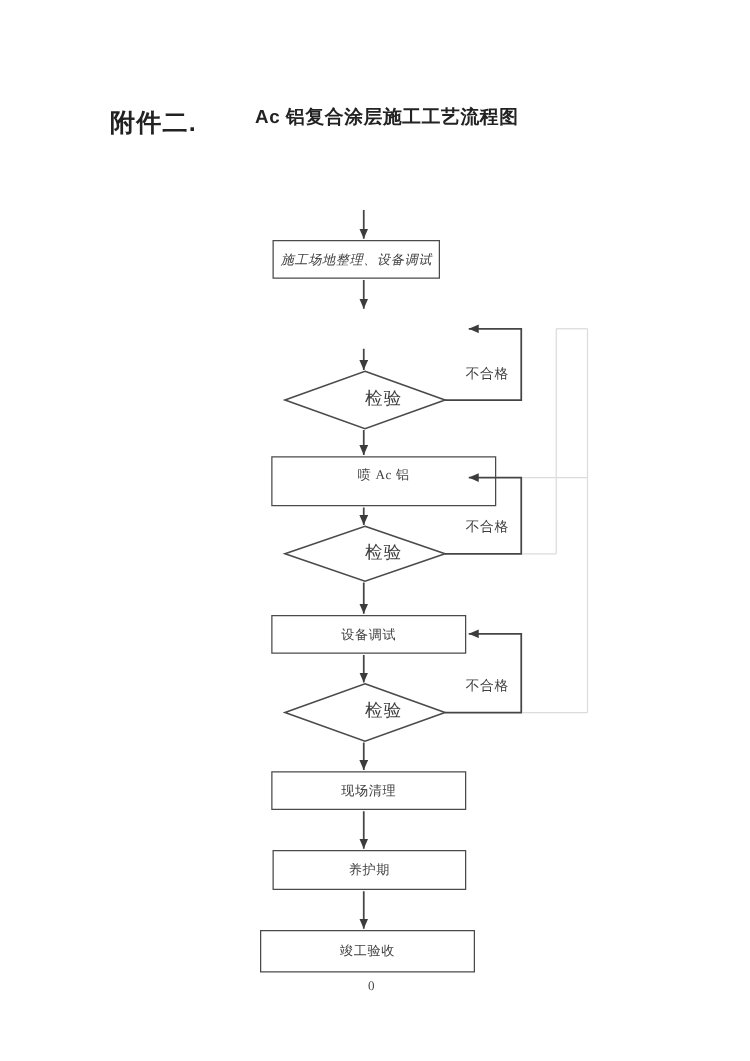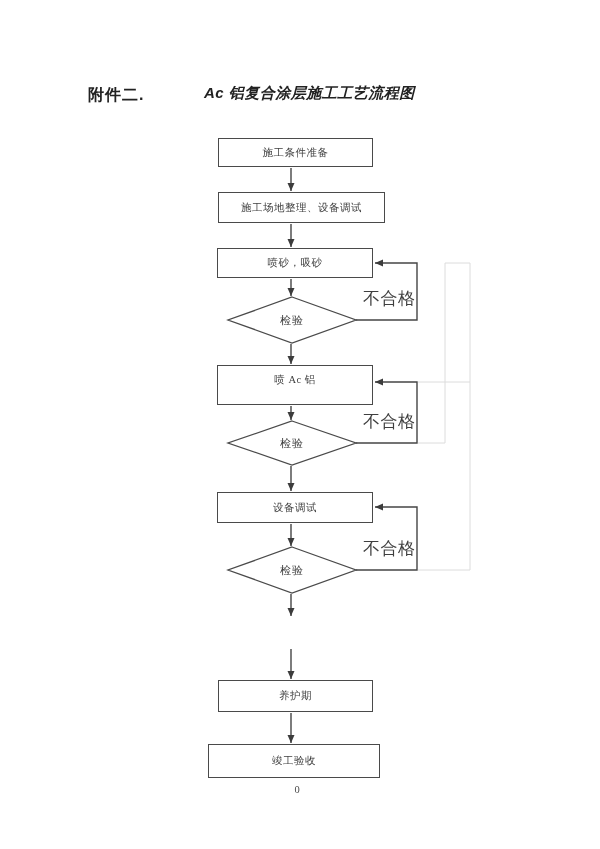--- a/index.html
+++ b/index.html
@@ -8,36 +8,35 @@
     width: 600px;
     height: 849px;
     background: #ffffff;
     font-family: "Liberation Serif", serif;
     overflow: hidden;
   }
   .attachment-label {
     position: absolute;
     left: 88px; top: 85px;
     font-family: "Liberation Sans", sans-serif;
-    font-size: 16px;
+    font-size: 20px;
     font-weight: bold;
     color: #222222;
     letter-spacing: 1px;
     white-space: nowrap;
   }
   .doc-title {
     position: absolute;
     left: 204px; top: 84px;
     font-family: "Liberation Sans", sans-serif;
     font-size: 15px;
     font-weight: bold;
     color: #222222;
     letter-spacing: 0.5px;
     white-space: nowrap;
-    font-style: italic;
   }
   .step {
     position: absolute;
     box-sizing: border-box;
     border: 1.5px solid #4a4a4a;
     background: #ffffff;
     display: flex;
     align-items: center;
     justify-content: center;
     font-size: 10.5px;
@@ -50,32 +49,32 @@
   .connector-layer {
     position: absolute;
     left: 0; top: 0;
     width: 600px; height: 849px;
     z-index: 3;
     pointer-events: none;
   }
   .diamond-label {
     position: absolute;
     width: 60px;
-    text-align: center;
-    font-size: 11px;
+    text-align: right;
+    font-size: 14px;
     color: #3f3f3f;
     letter-spacing: 1px;
     z-index: 4;
     line-height: 14px;
   }
   .fail-label {
     position: absolute;
     width: 44px;
     text-align: right;
-    font-size: 17px;
+    font-size: 11px;
     color: #3f3f3f;
     letter-spacing: 0.5px;
     z-index: 4;
     line-height: 14px;
     white-space: nowrap;
   }
   .page-number {
     position: absolute;
     left: 285px; top: 784px;
     width: 24px;
@@ -86,25 +85,24 @@
   }
 </style>
 </head>
 <body>
 
 <div class="page">
 
   <span class="attachment-label">附件二.</span>
   <span class="doc-title">Ac 铝复合涂层施工工艺流程图</span>
 
-  <div class="step" style="left:218px; top:138px; width:155px; height:29px;">施工条件准备</div>
-  <div class="step" style="left:218px; top:192px; width:167px; height:31px;">施工场地整理、设备调试</div>
-  <div class="step" style="left:217px; top:248px; width:156px; height:30px;">喷砂，吸砂</div>
-  <div class="step text-high" style="left:217px; top:365px; width:156px; height:40px;font-family:Liberation Serif, serif;">喷 Ac 铝</div>
+  <div class="step" style="left:218px; top:192px; width:134px; height:31px;font-style:italic;">施工场地整理、设备调试</div>
+  <div class="step text-high" style="left:217px; top:365px; width:180px; height:40px;font-family:Liberation Serif, serif;">喷 Ac 铝</div>
   <div class="step" style="left:217px; top:492px; width:156px; height:31px;">设备调试</div>
+  <div class="step" style="left:217px; top:617px; width:156px; height:31px;">现场清理</div>
   <div class="step" style="left:218px; top:680px; width:155px; height:32px;text-align:right;">养护期</div>
   <div class="step" style="left:208px; top:744px; width:172px; height:34px;">竣工验收</div>
 
   <svg class="connector-layer" width="600" height="849" viewBox="0 0 600 849" xmlns="http://www.w3.org/2000/svg">
     <defs>
       <marker id="arr" markerUnits="userSpaceOnUse" markerWidth="9" markerHeight="8" refX="8" refY="3.5" orient="auto">
         <path d="M0,0 L8,3.5 L0,7 Z" fill="#3c3c3c"></path>
       </marker>
     </defs>
 

